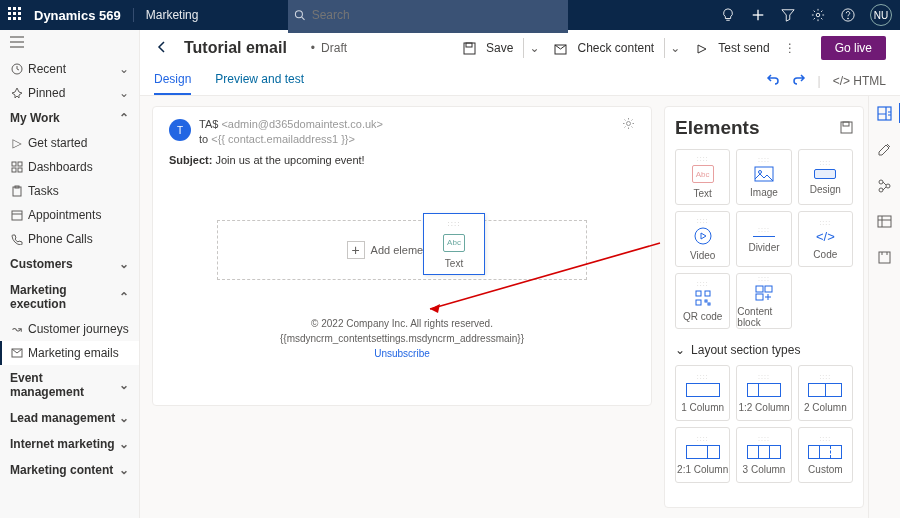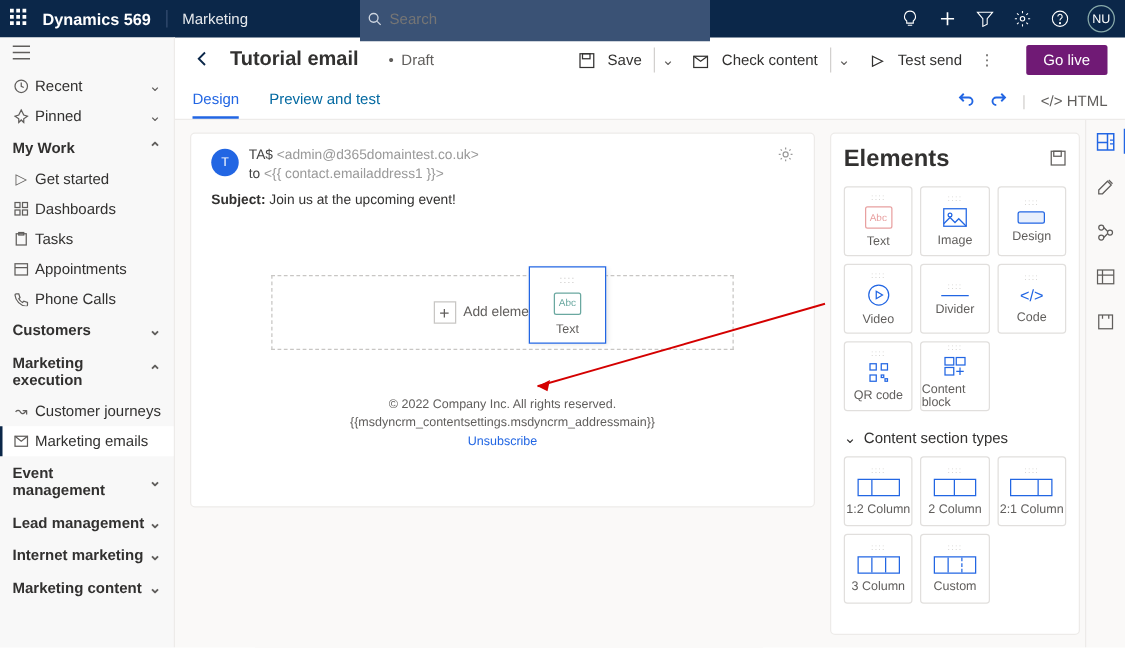--- a/index.html
+++ b/index.html
@@ -397,23 +397,30 @@
                 <rect x="1" y="1" width="7" height="6"></rect>
                 <rect x="10" y="1" width="7" height="6"></rect>
                 <rect x="1" y="9" width="7" height="6"></rect>
                 <path d="M13 9v6M10 12h6"></path>
               </svg>
               <span>Content block</span>
             </div>
         </div>
         <div class="sect-h">
             <span>⌄</span>
-            <span>Content section types</span>
+            <span>Layout section types</span>
           </div>
         <div class="grid3">
+          <div class="tile">
+              <div class="grip">::::</div>
+              <div class="lay-shp">
+                <span></span>
+              </div>
+              <span>1 Column</span>
+            </div>
           <div class="tile">
               <div class="grip">::::</div>
               <div class="lay-shp">
                 <span style="flex:1"></span>
                 <span style="flex:2"></span>
               </div>
               <span>1:2 Column</span>
             </div>
           <div class="tile">
               <div class="grip">::::</div>

